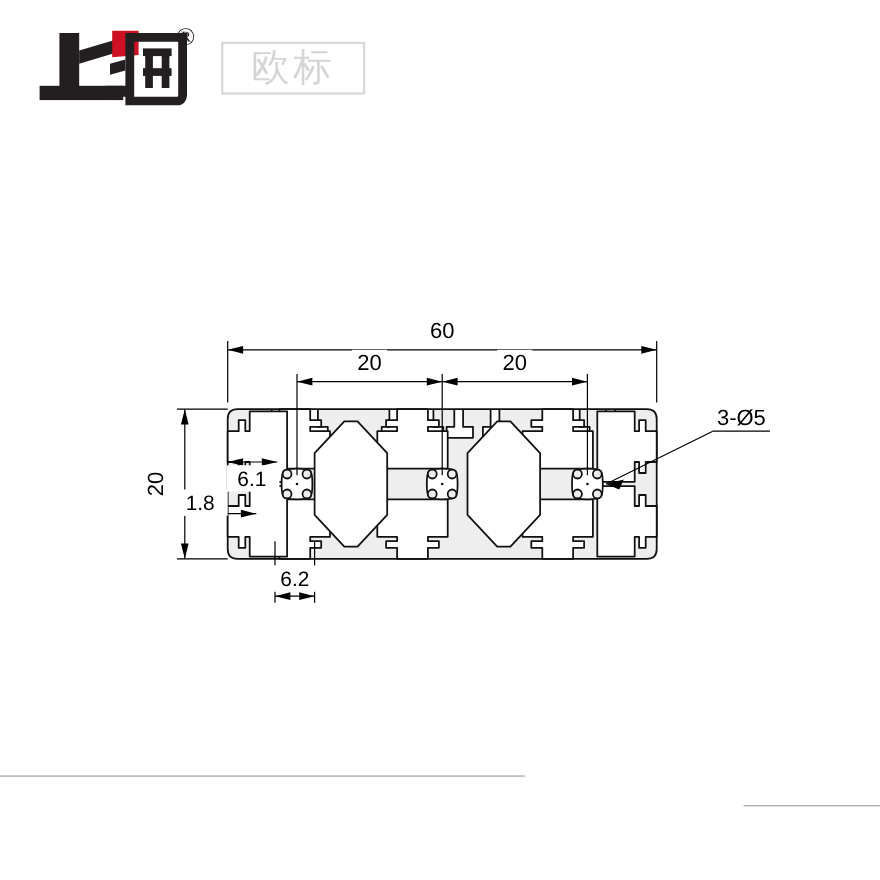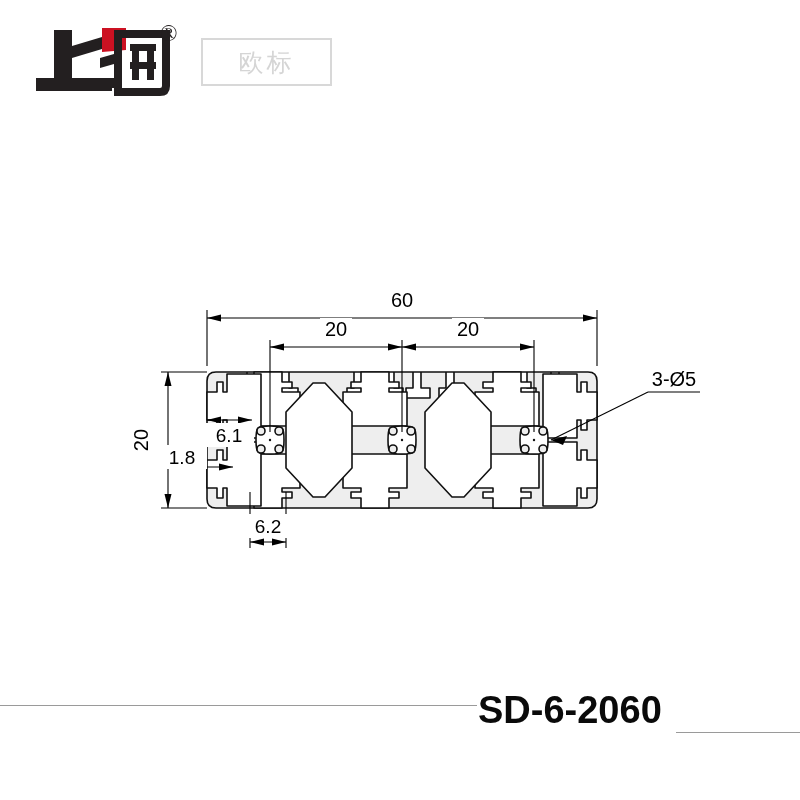--- a/index.html
+++ b/index.html
@@ -36,21 +36,21 @@
     position: absolute;
     left: 201px; top: 38px;
     width: 131px; height: 48px;
     border: 2px solid #d8d8d8;
     box-sizing: border-box;
     display: flex;
     align-items: center;
     justify-content: center;
   }
   #standard-badge-label {
-    font-size: 25px;
+    font-size: 35px;
     letter-spacing: 3px;
     color: #d5d5d5;
     font-family: "DejaVu Sans", sans-serif;
     line-height: 1;
   }
 
   
   #drawing-canvas {
     position: absolute;
     left: 0; top: 120px;
@@ -334,14 +334,13 @@
       <text class="dim-text" x="674" y="266" text-anchor="middle" stroke="none">3-Ø5</text>
     </g>
   </g>
 
 </svg>
 </div>
 
 <div id="footer-block">
   <div id="footer-rule-left"></div>
   <div id="footer-rule-right"></div>
-  <div id="model-number">SD-6-2060</div>
 </div>
 
 </body></html>

